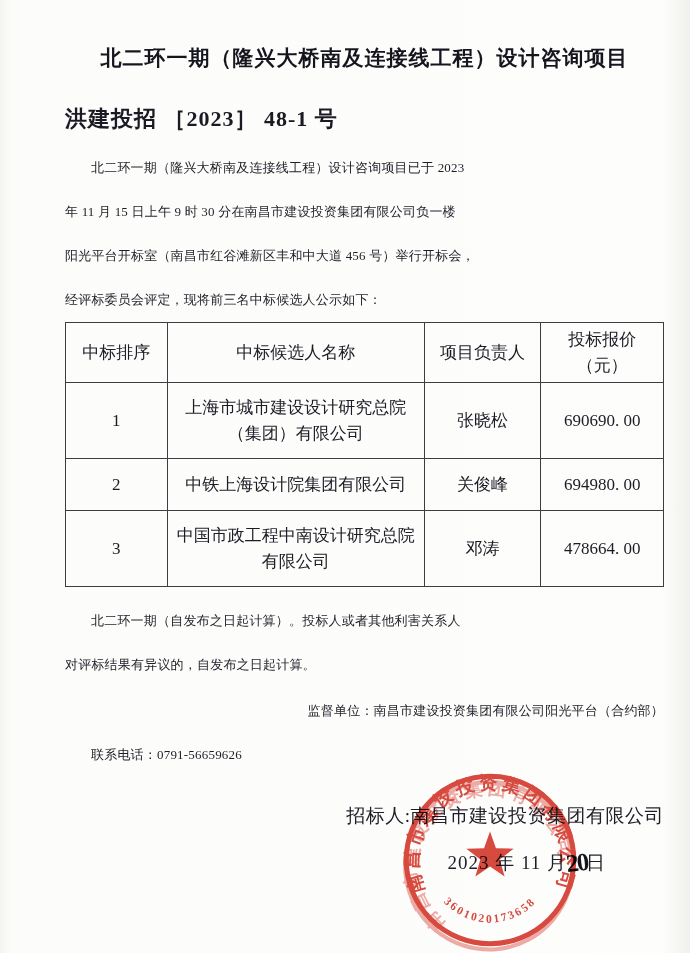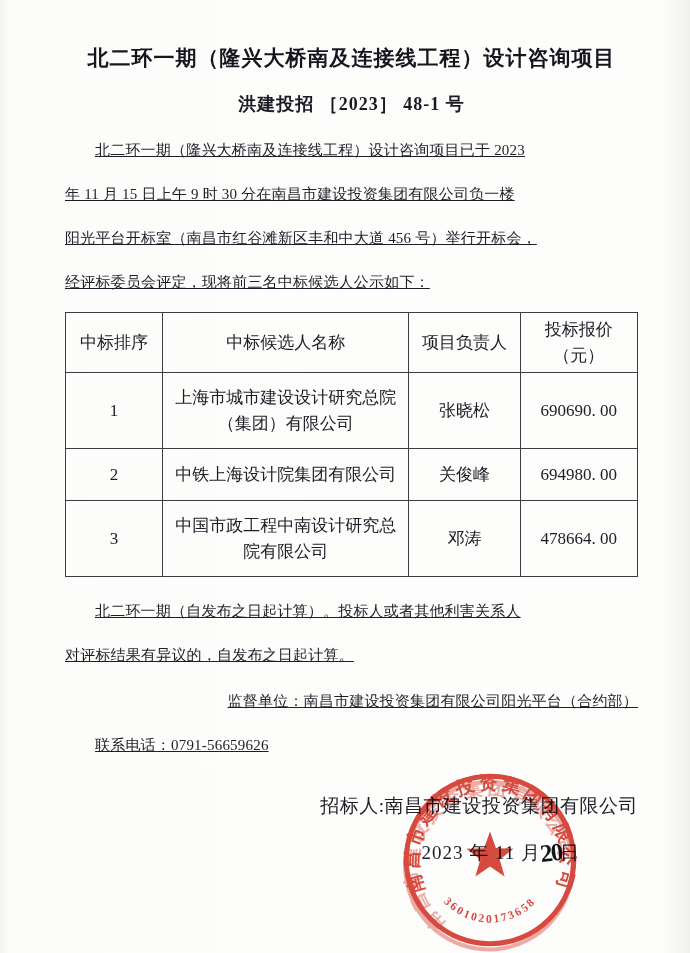--- a/index.html
+++ b/index.html
@@ -5,52 +5,50 @@
   html,body{margin:0;padding:0;}
   body{background:#e8e8e6;font-family:"Liberation Serif","DejaVu Serif",serif;}
   .page{
     position:relative;
     width:690px;height:953px;
     margin:0 auto;
     background:linear-gradient(90deg,#f3f3f0 0,#fcfcfa 10px,#fdfdfc 96%,#f0f0ed 100%),#fdfdfc;
     color:#1e1e28;
     overflow:hidden;
   }
-  .content{padding:44px 52px 0 65px;}
+  .content{padding:44px 26px 0 65px;}
   .title{
     text-align:center;
     font-weight:700;
     font-size:21px;
     line-height:28px;
     letter-spacing:1px;
     color:#15151e;
     white-space:nowrap;
   }
   .title2{margin-top:20px;}
   .docnum{
-    text-align:center;
     font-weight:700;
-    font-size:18px;
-    margin-top:20px;
+    font-size:22px;
+    margin-top:32px;
     letter-spacing:1px;
     color:#1a1a24;
   }
   .para{margin-top:12px;}
   .line{
-    font-size:15px;
+    font-size:13px;
     line-height:44px;
     white-space:nowrap;
     letter-spacing:0.2px;
-    text-decoration:underline;
   }
   .indent{text-indent:2em;}
   table.bid{
     width:100%;
     border-collapse:collapse;
-    margin-top:8px;
+    margin-top:0;
     table-layout:fixed;
     border-radius:24px;
   }
   table.bid th,table.bid td{
     border:1.6px solid #3c3c44;
     text-align:center;
     vertical-align:middle;
     font-weight:400;
     font-size:17px;
     line-height:26px;

